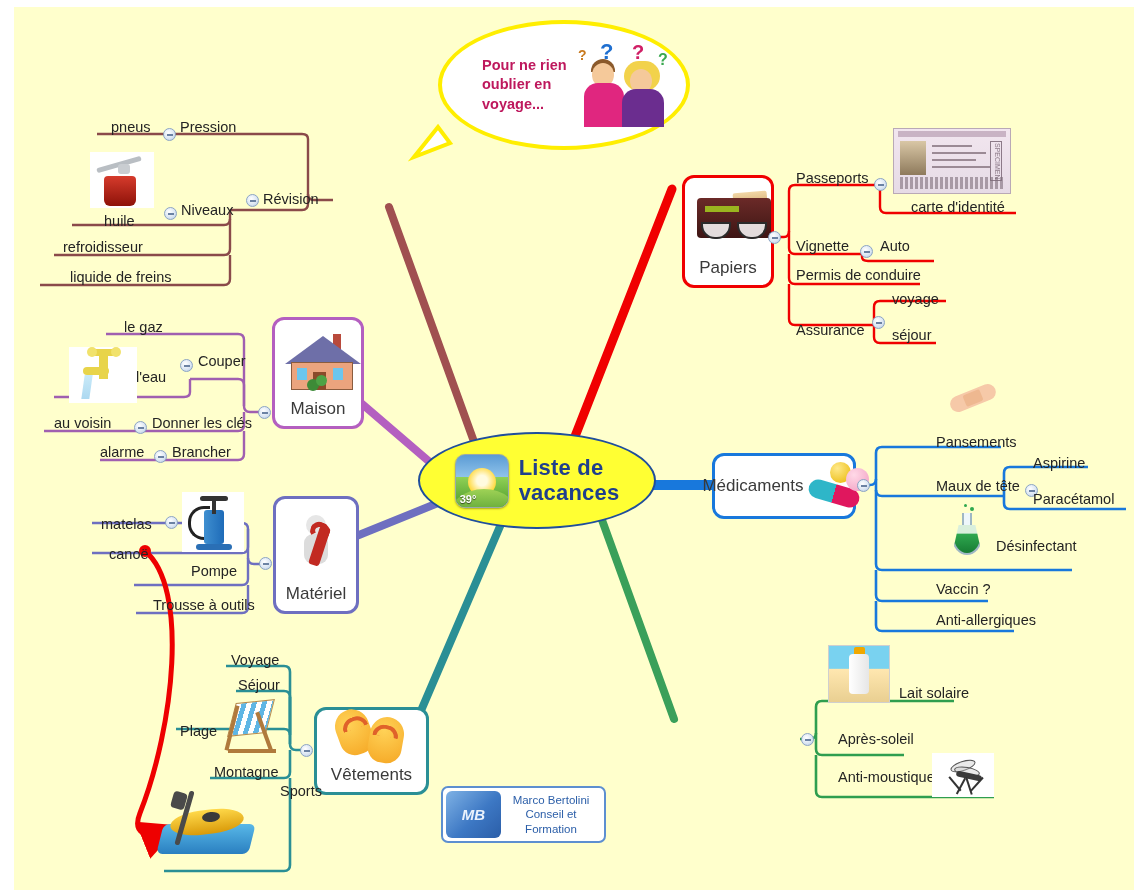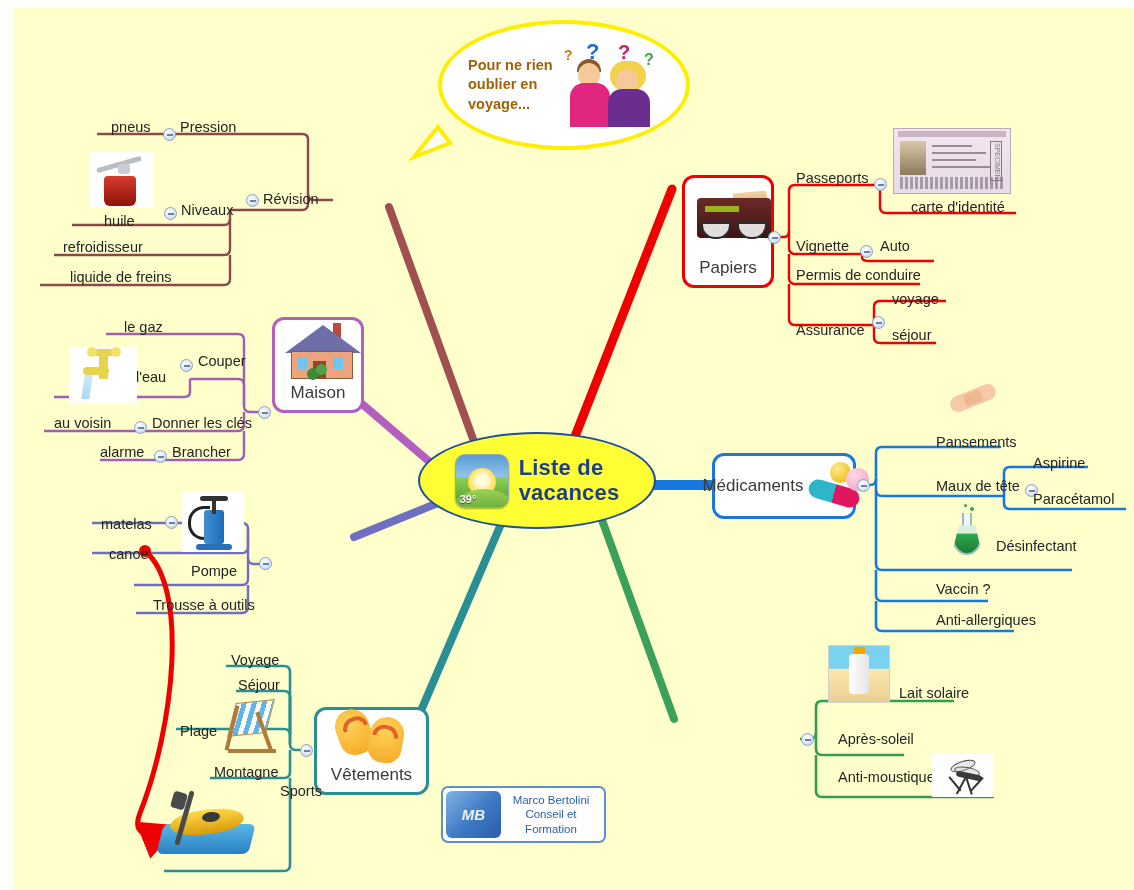--- a/index.html
+++ b/index.html
@@ -87,22 +87,22 @@
     width: 6px; height: 1.5px; background: #6b82a3;
   }
 
   
   #bubble {
     position: absolute; left: 424px; top: 13px; width: 252px; height: 130px;
     background: #ffffff; border: 4px solid #ffee00; border-radius: 50%;
     display: flex; align-items: center;
   }
   #bubble .btext {
-    margin-left: 26px; width: 92px;
-    color: #a16207; font-size: 14.5px; font-weight: bold; line-height: 1.35;
+    margin-left: 40px; width: 92px;
+    color: #be185d; font-size: 14.5px; font-weight: bold; line-height: 1.35;
   }
   #bubble .people { position: relative; width: 108px; height: 92px; }
 
   
   #logo {
     position: absolute; left: 427px; top: 779px; width: 165px; height: 57px;
     background: #ffffff; border: 2px solid #5d8fd0; border-radius: 7px;
     display: flex; align-items: center; padding: 3px;
   }
   #logo .mb {
@@ -411,21 +411,21 @@
   <div class="sub big" style="left:897px; top:192px;">carte d'identité</div>
   <div class="sub big" style="left:782px; top:231px;">Vignette</div>
   <div class="minus" style="left:846px; top:238px;"></div>
   <div class="sub big" style="left:866px; top:231px;">Auto</div>
   <div class="sub big" style="left:782px; top:260px;">Permis de conduire</div>
   <div class="sub big" style="left:782px; top:315px;">Assurance</div>
   <div class="minus" style="left:858px; top:309px;"></div>
   <div class="sub big" style="left:878px; top:284px;">voyage</div>
   <div class="sub big" style="left:878px; top:320px;">séjour</div>
 
-  <div class="topic" style="left:258px; top:310px; width:92px; height:96px; border:3px solid #b45fc0;">
+  <div class="topic" style="left:258px; top:310px; width:92px; height:112px; border:3px solid #b45fc0;">
     <div class="timg">
       <div class="art house">
           <div class="chim"></div>
           <div class="roof"></div>
           <div class="wall"></div>
           <div class="winl"></div>
           <div class="door"></div>
           <div class="winr"></div>
           <div class="b1"></div>
           <div class="b2"></div>
@@ -446,20 +446,31 @@
       <div class="water"></div>
   </div>
   <div class="sub big" style="left:122px; top:362px;">l'eau</div>
   <div class="sub big" style="left:138px; top:408px;">Donner les clés</div>
   <div class="minus" style="left:120px; top:414px;"></div>
   <div class="sub big" style="left:40px; top:408px;">au voisin</div>
   <div class="sub big" style="left:158px; top:437px;">Brancher</div>
   <div class="minus" style="left:140px; top:443px;"></div>
   <div class="sub big" style="left:86px; top:437px;">alarme</div>
 
+  <div class="topic" style="left:259px; top:489px; width:86px; height:118px; border:3px solid #6e6fc0;">
+    <div class="timg">
+      <div class="art wman">
+          <div class="head"></div>
+          <div class="torso"></div>
+          <div class="wr"></div>
+          <div class="wrh"></div>
+        </div>
+    </div>
+    <div class="tlabel">Matériel</div>
+  </div>
   <div class="minus" style="left:245px; top:550px;"></div>
   <div class="art pump" style="position:absolute; left:168px; top:485px;">
     <div class="hose"></div>
       <div class="cyl"></div>
       <div class="base"></div>
       <div class="rod"></div>
       <div class="hdl"></div>
   </div>
   <div class="sub big" style="left:177px; top:556px;">Pompe</div>
   <div class="minus" style="left:151px; top:509px;"></div>

